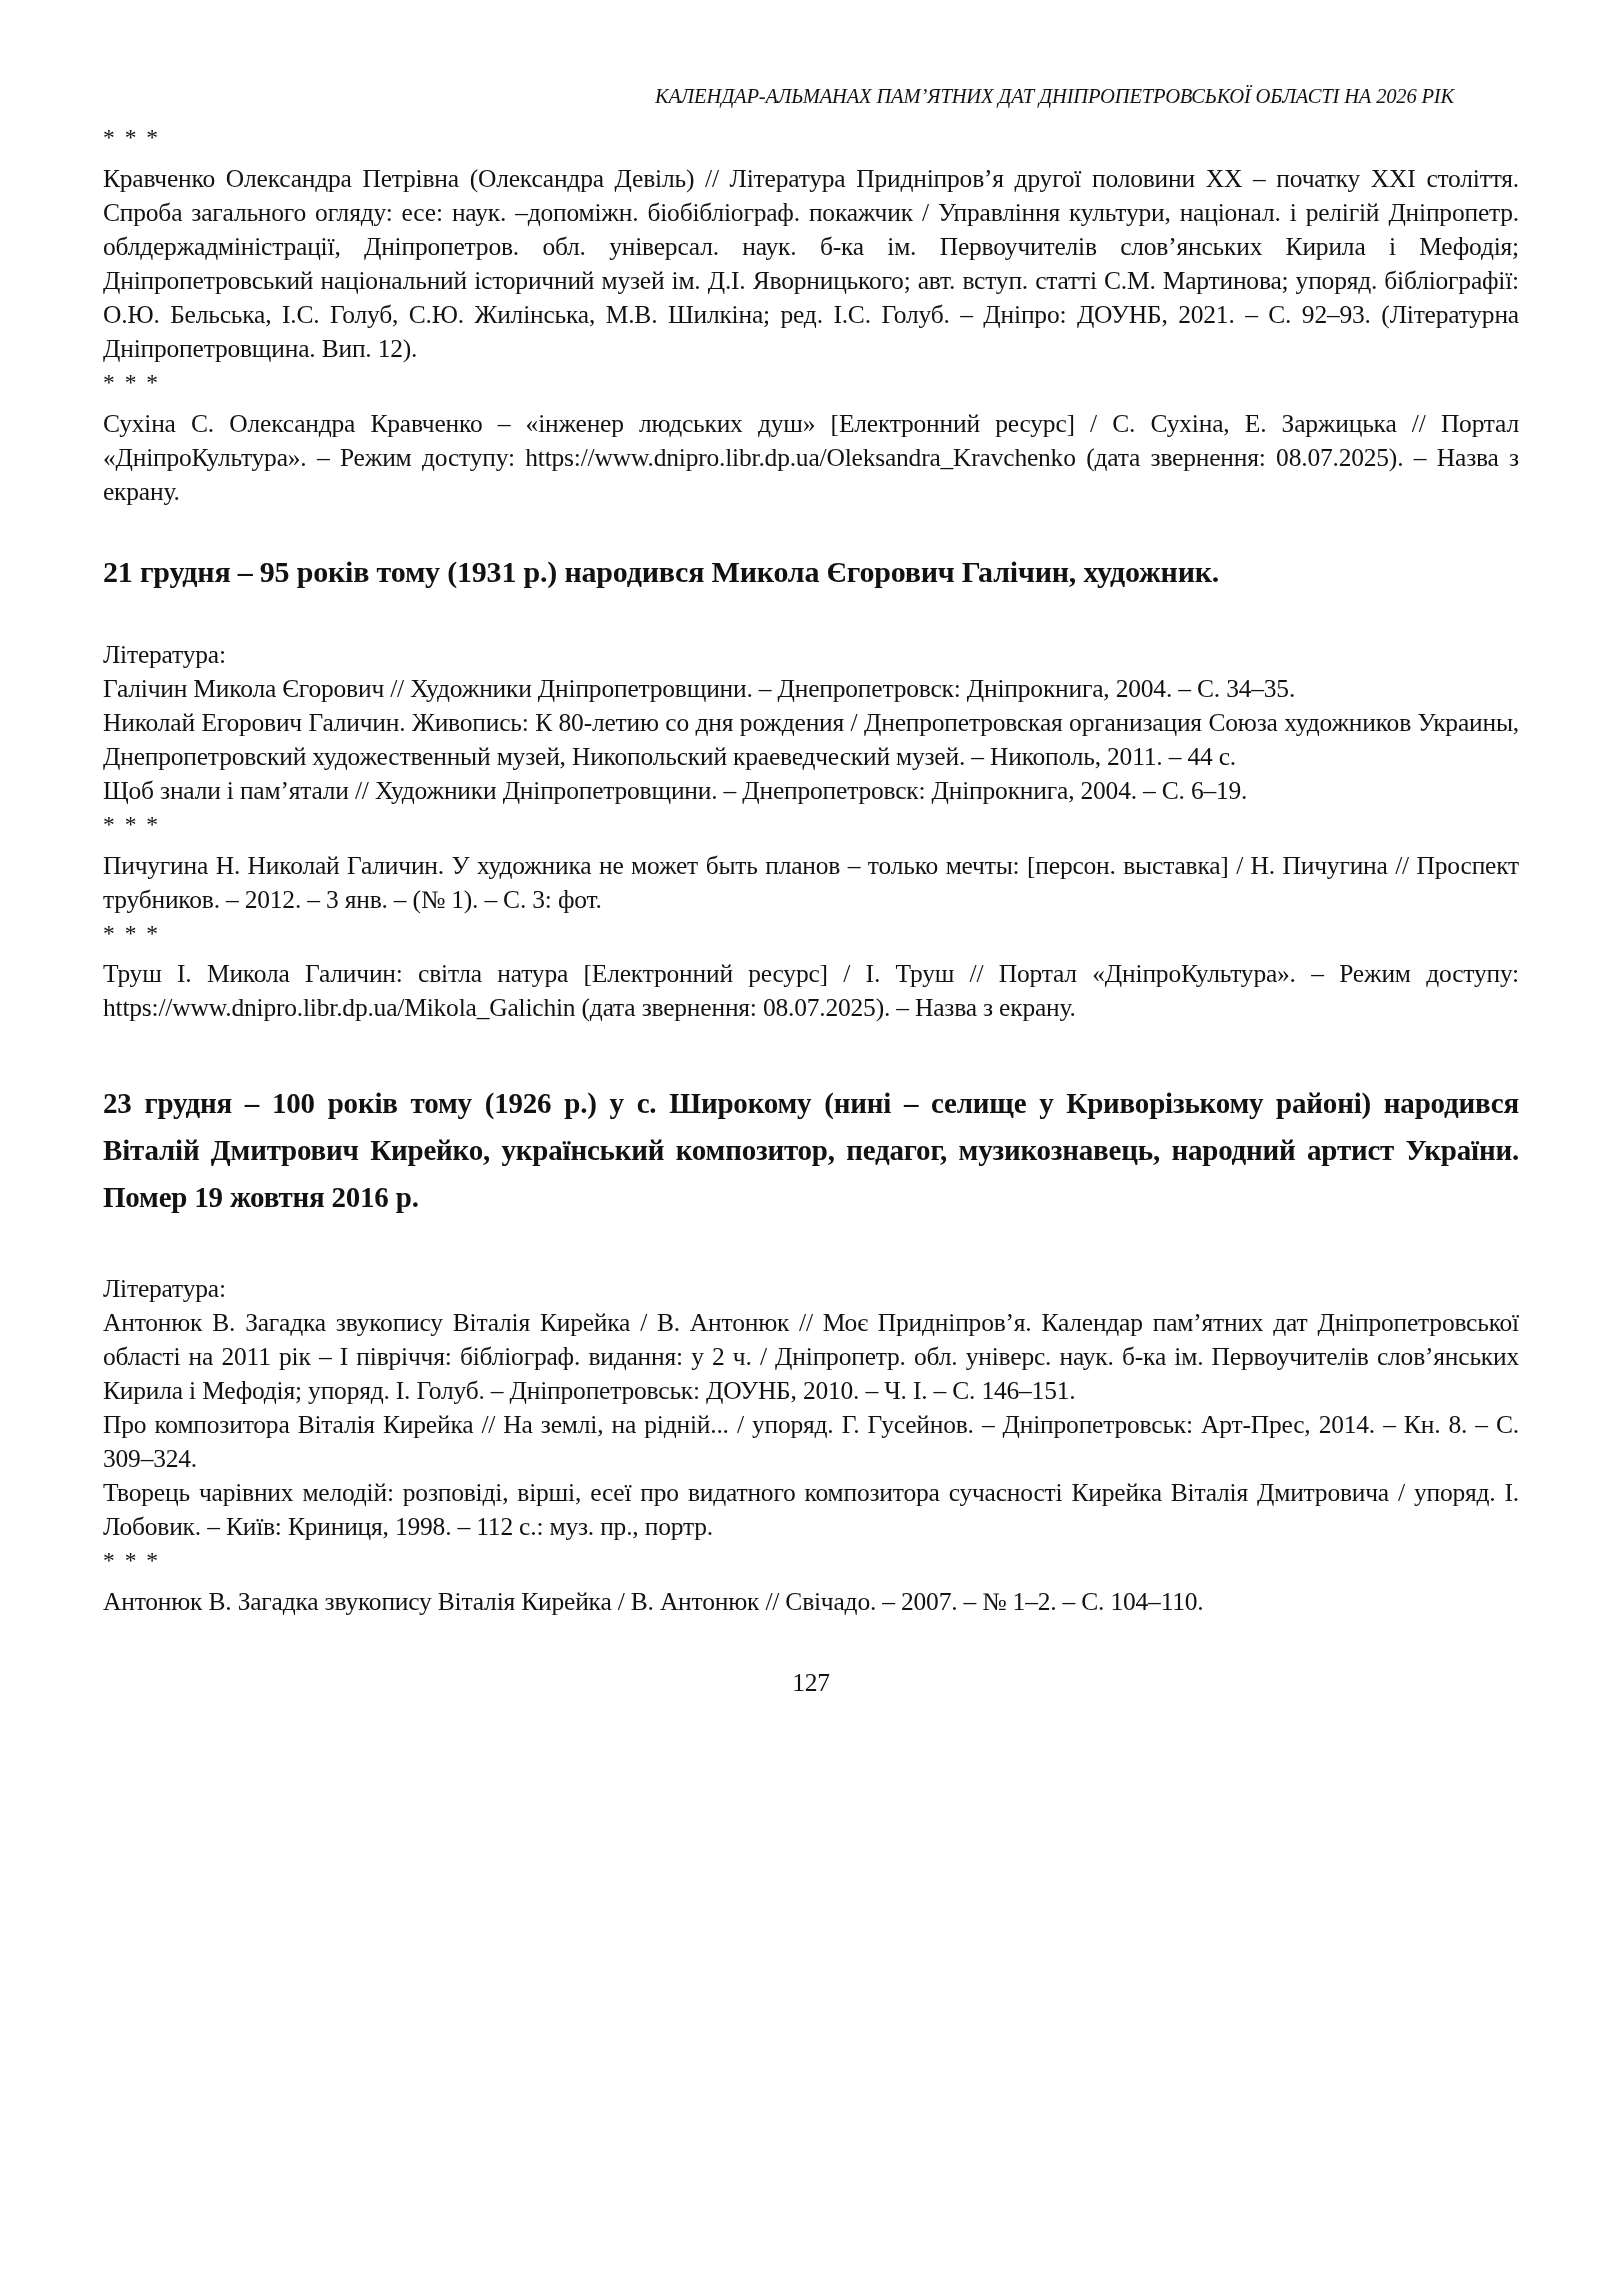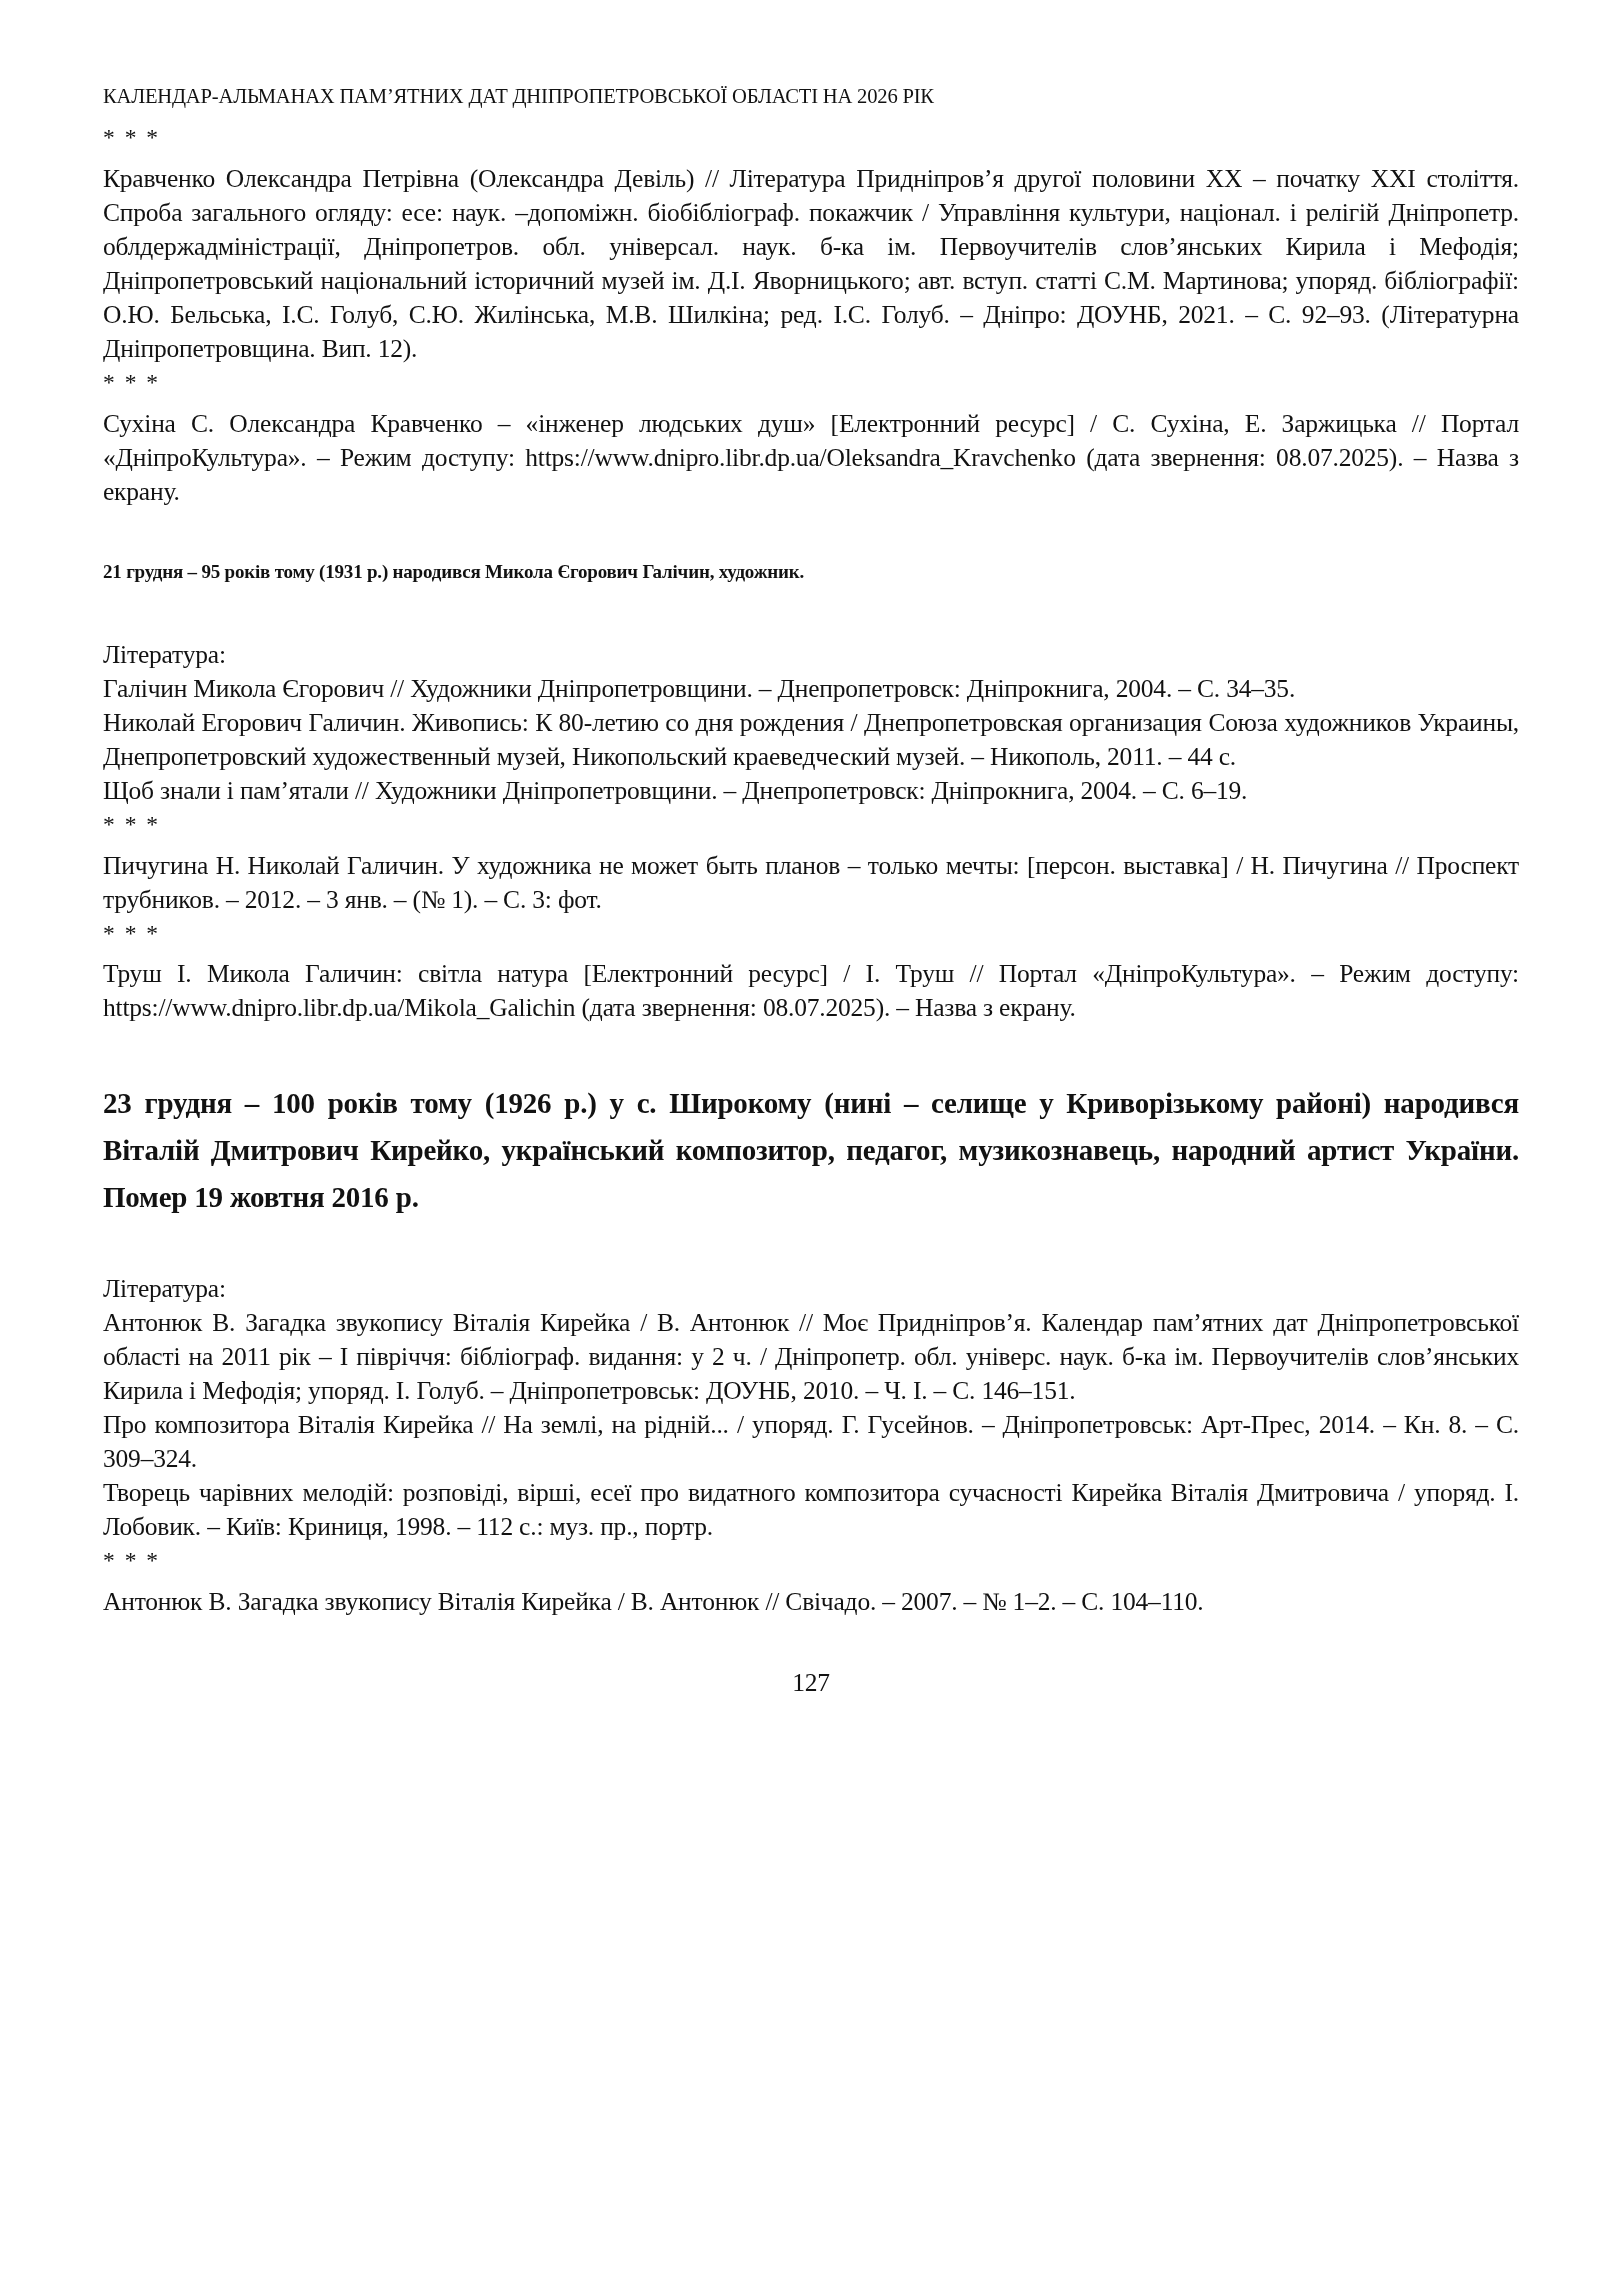--- a/index.html
+++ b/index.html
@@ -15,44 +15,45 @@
     color: #121212;
     font-family: "Liberation Serif", "DejaVu Serif", serif;
     font-size: 25.5px;
     line-height: 34px;
     box-sizing: border-box;
     padding: 84px 103px 0 103px;
     overflow: hidden;
     letter-spacing: -0.2px;
   }
   .running-header {
+    font-style: italic;
     font-size: 20.6px;
     line-height: 25.5px;
-    text-align: left;
+    text-align: right;
     padding-right: 65px;
     margin-bottom: 13.7px;
     white-space: nowrap;
   }
   .blk { margin: 0; }
   .blk.entry {
     text-align: justify;
   }
   .blk.separator {
     font-size: 23.5px;
     line-height: 29px;
     letter-spacing: 2px;
     margin: 2px 0 9.8px 0;
   }
   .blk.lit-label {
     font-weight: 400;
     margin: 0;
   }
   .blk.date-heading {
     font-weight: 700;
-    font-size: 19px;
+    font-size: 30px;
     line-height: 35px;
     margin: 45px 0 49px 0;
   }
   .blk.date-heading-large {
     font-weight: 700;
     font-size: 29px;
     line-height: 47px;
     text-align: justify;
     margin: 55px 0 51px 0;
   }

